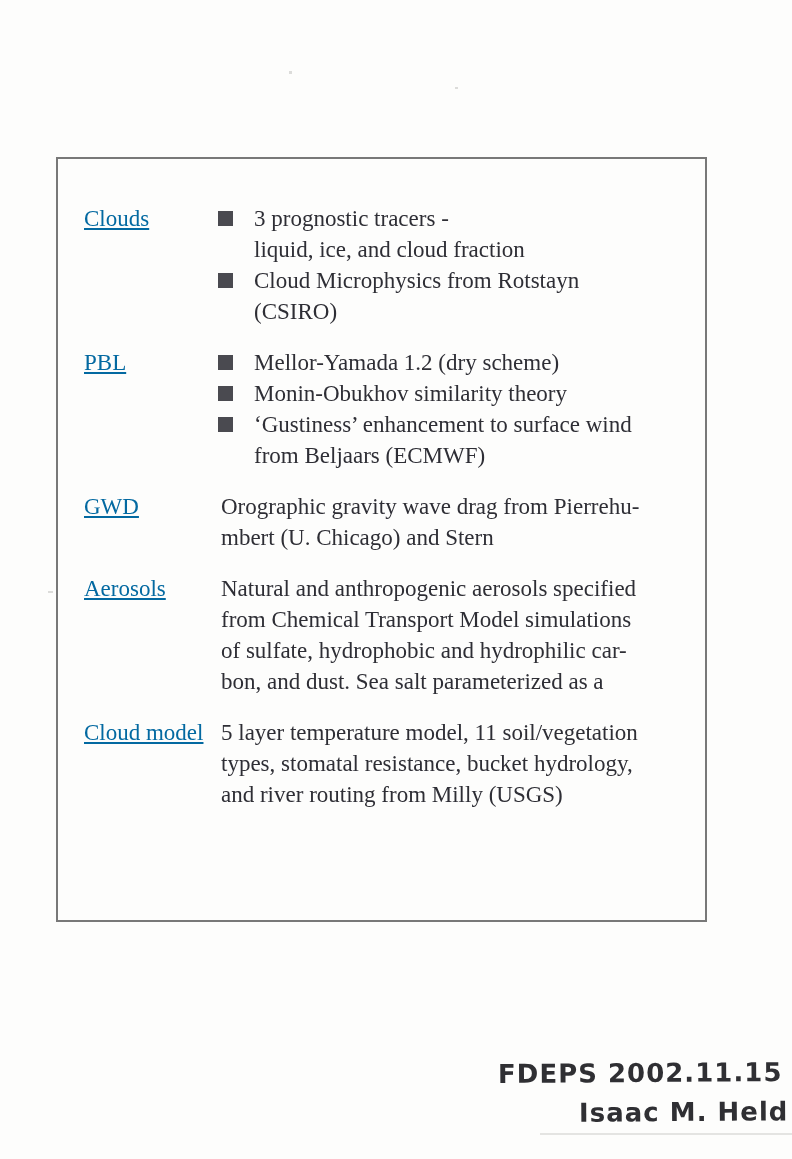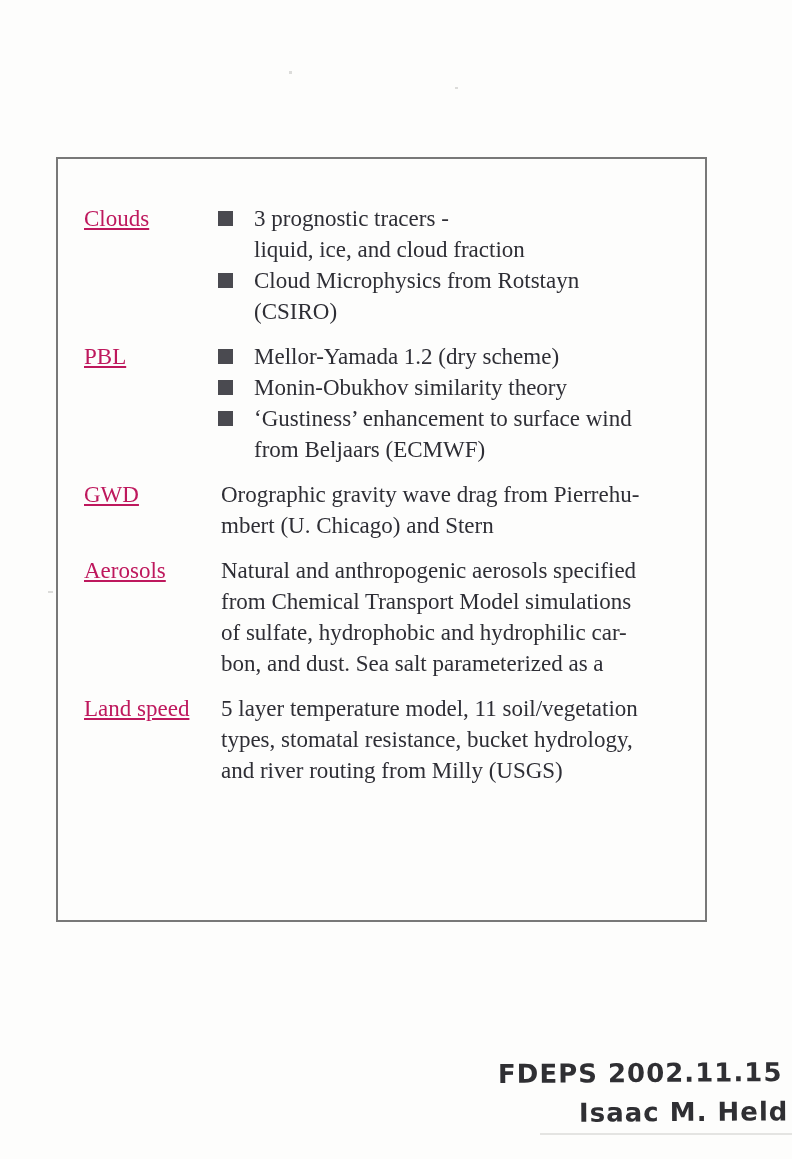--- a/index.html
+++ b/index.html
@@ -13,26 +13,26 @@
     margin:0 auto;
   }
   .panel{
     position:absolute;
     left:56px;top:157px;
     width:651px;height:765px;
     border:2px solid #787878;
     box-sizing:border-box;
     padding:44px 0 0 26px;
   }
-  .row{display:flex;margin-top:14px;}
+  .row{display:flex;margin-top:20px;}
   .row.first{margin-top:0;}
   .label-col{width:137px;flex:0 0 137px;}
   .term{
     display:inline-block;
-    color:#be185d;
+    color:#0369a1;
     text-decoration:underline;
     font-size:23px;line-height:31px;
     cursor:pointer;
   }
   .content-col{font-size:23px;line-height:31px;}
   .bullet-item{display:flex;font-family:Liberation Serif, serif;}
   .bullet-marker{
     width:15px;height:15px;
     background:#4a4a50;
     margin:8px 21px 0 -3px;
@@ -139,21 +139,21 @@
       <div class="content-col">
         <div class="line">Natural and anthropogenic aerosols specified</div>
         <div class="line">from Chemical Transport Model simulations</div>
         <div class="line">of sulfate, hydrophobic and hydrophilic car-</div>
         <div class="line">bon, and dust. Sea salt parameterized as a</div>
       </div>
     </div>
 
     <div class="row">
       <div class="label-col">
-        <span class="term">Land speed</span>
+        <span class="term">Cloud model</span>
       </div>
       <div class="content-col">
         <div class="line">5 layer temperature model, 11 soil/vegetation</div>
         <div class="line">types, stomatal resistance, bucket hydrology,</div>
         <div class="line">and river routing from Milly (USGS)</div>
       </div>
     </div>
 
   </div>
 

